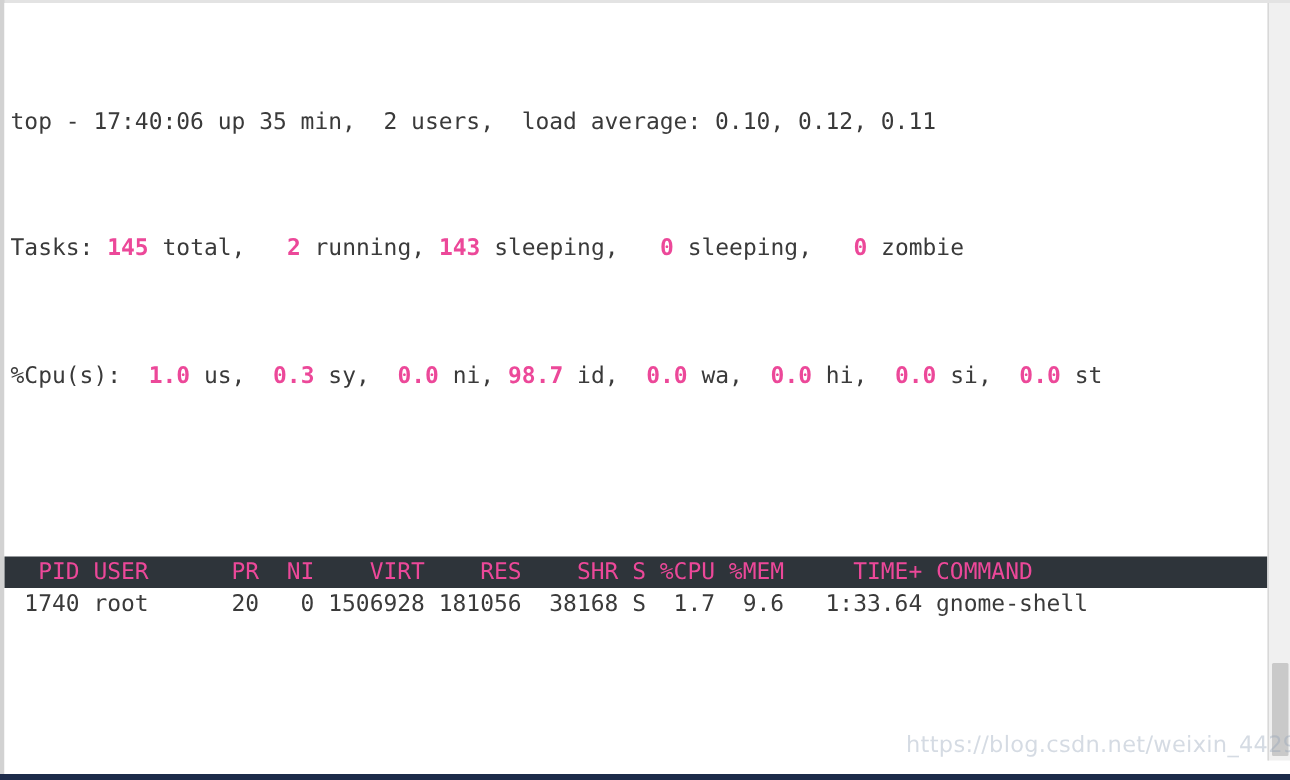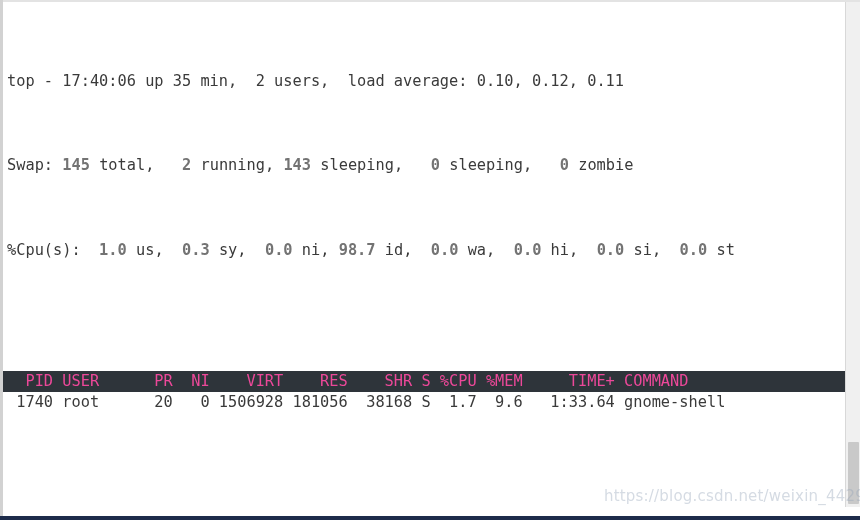--- a/index.html
+++ b/index.html
@@ -72,21 +72,21 @@
   }
 
   
   .summary {
     padding: 5px 0 0 4px;
     white-space: pre;
     font-size: 15.3px;
     line-height: 21.2px;
   }
   .summary .line { white-space: pre; }
-  .b { font-weight: bold; color: #737373; }
+  .b { font-weight: bold; color: #ec4899; }
 
   
   .col-head {
     position: relative;
     background: #2e343a;
     color: #ec4899;
     white-space: pre;
     font-size: 15.3px;
     line-height: 21px;
     height: 21px;
@@ -128,21 +128,21 @@
 
   <div class="edge-top"></div>
   <div class="edge-left"></div>
 
   <div class="terminal">
 
     <div class="summary">
 
       <div class="line"><span>top - 17:40:06 up 35 min,  2 users,  load average: 0.10, 0.12, 0.11</span></div>
 
-      <div class="line"><span>Swap:</span> <span class="b">145</span> <span>total,</span>   <span class="b">2</span> <span>running,</span> <span class="b">143</span> <span>sleeping,</span>   <span class="b">0</span> <span>sleeping,</span>   <span class="b">0</span> <span>zombie</span></div>
+      <div class="line"><span>Tasks:</span> <span class="b">145</span> <span>total,</span>   <span class="b">2</span> <span>running,</span> <span class="b">143</span> <span>sleeping,</span>   <span class="b">0</span> <span>sleeping,</span>   <span class="b">0</span> <span>zombie</span></div>
 
       <div class="line"><span>%Cpu(s):</span>  <span class="b">1.0</span> <span>us,</span>  <span class="b">0.3</span> <span>sy,</span>  <span class="b">0.0</span> <span>ni,</span> <span class="b">98.7</span> <span>id,</span>  <span class="b">0.0</span> <span>wa,</span>  <span class="b">0.0</span> <span>hi,</span>  <span class="b">0.0</span> <span>si,</span>  <span class="b">0.0</span> <span>st</span></div>
 
 
 
     </div>
 
     <div class="col-head"><span>  PID USER      PR  NI    VIRT    RES    SHR S %CPU %MEM     TIME+ COMMAND</span></div>
 
     <div class="proc-list" id="proc-list"><div class="proc-row"> 1740 root      20   0 1506928 181056  38168 S  1.7  9.6   1:33.64 gnome-shell</div></div>

